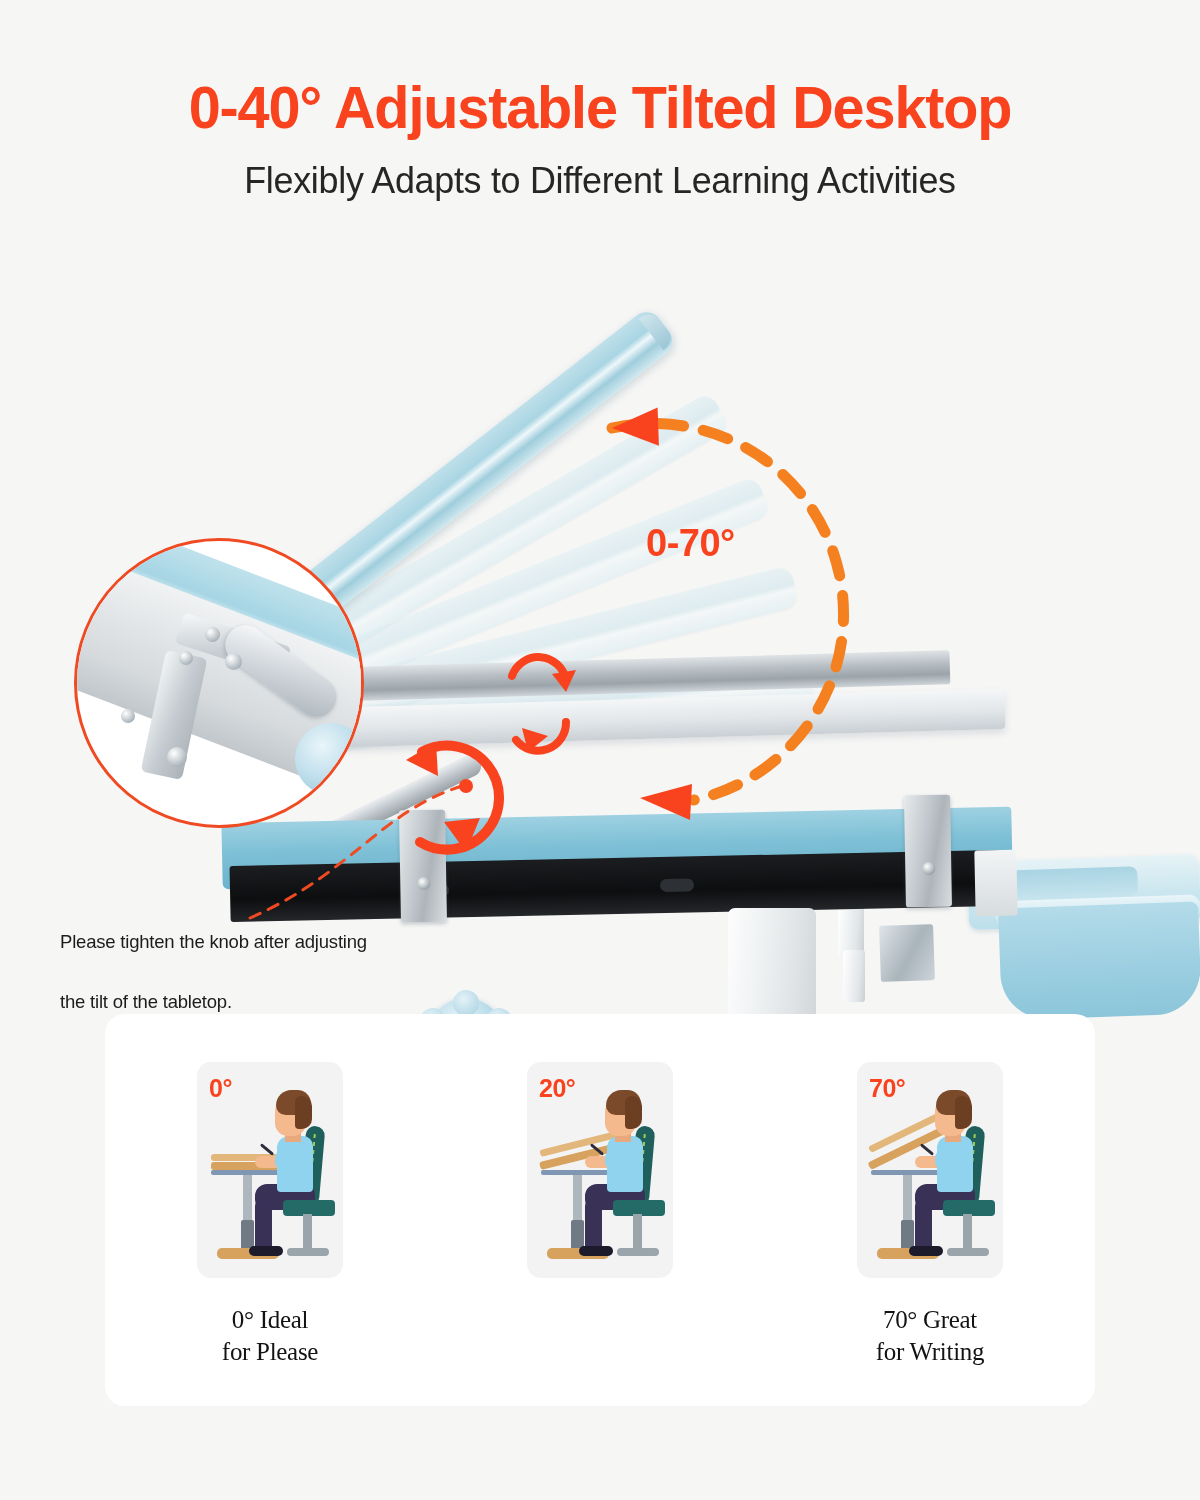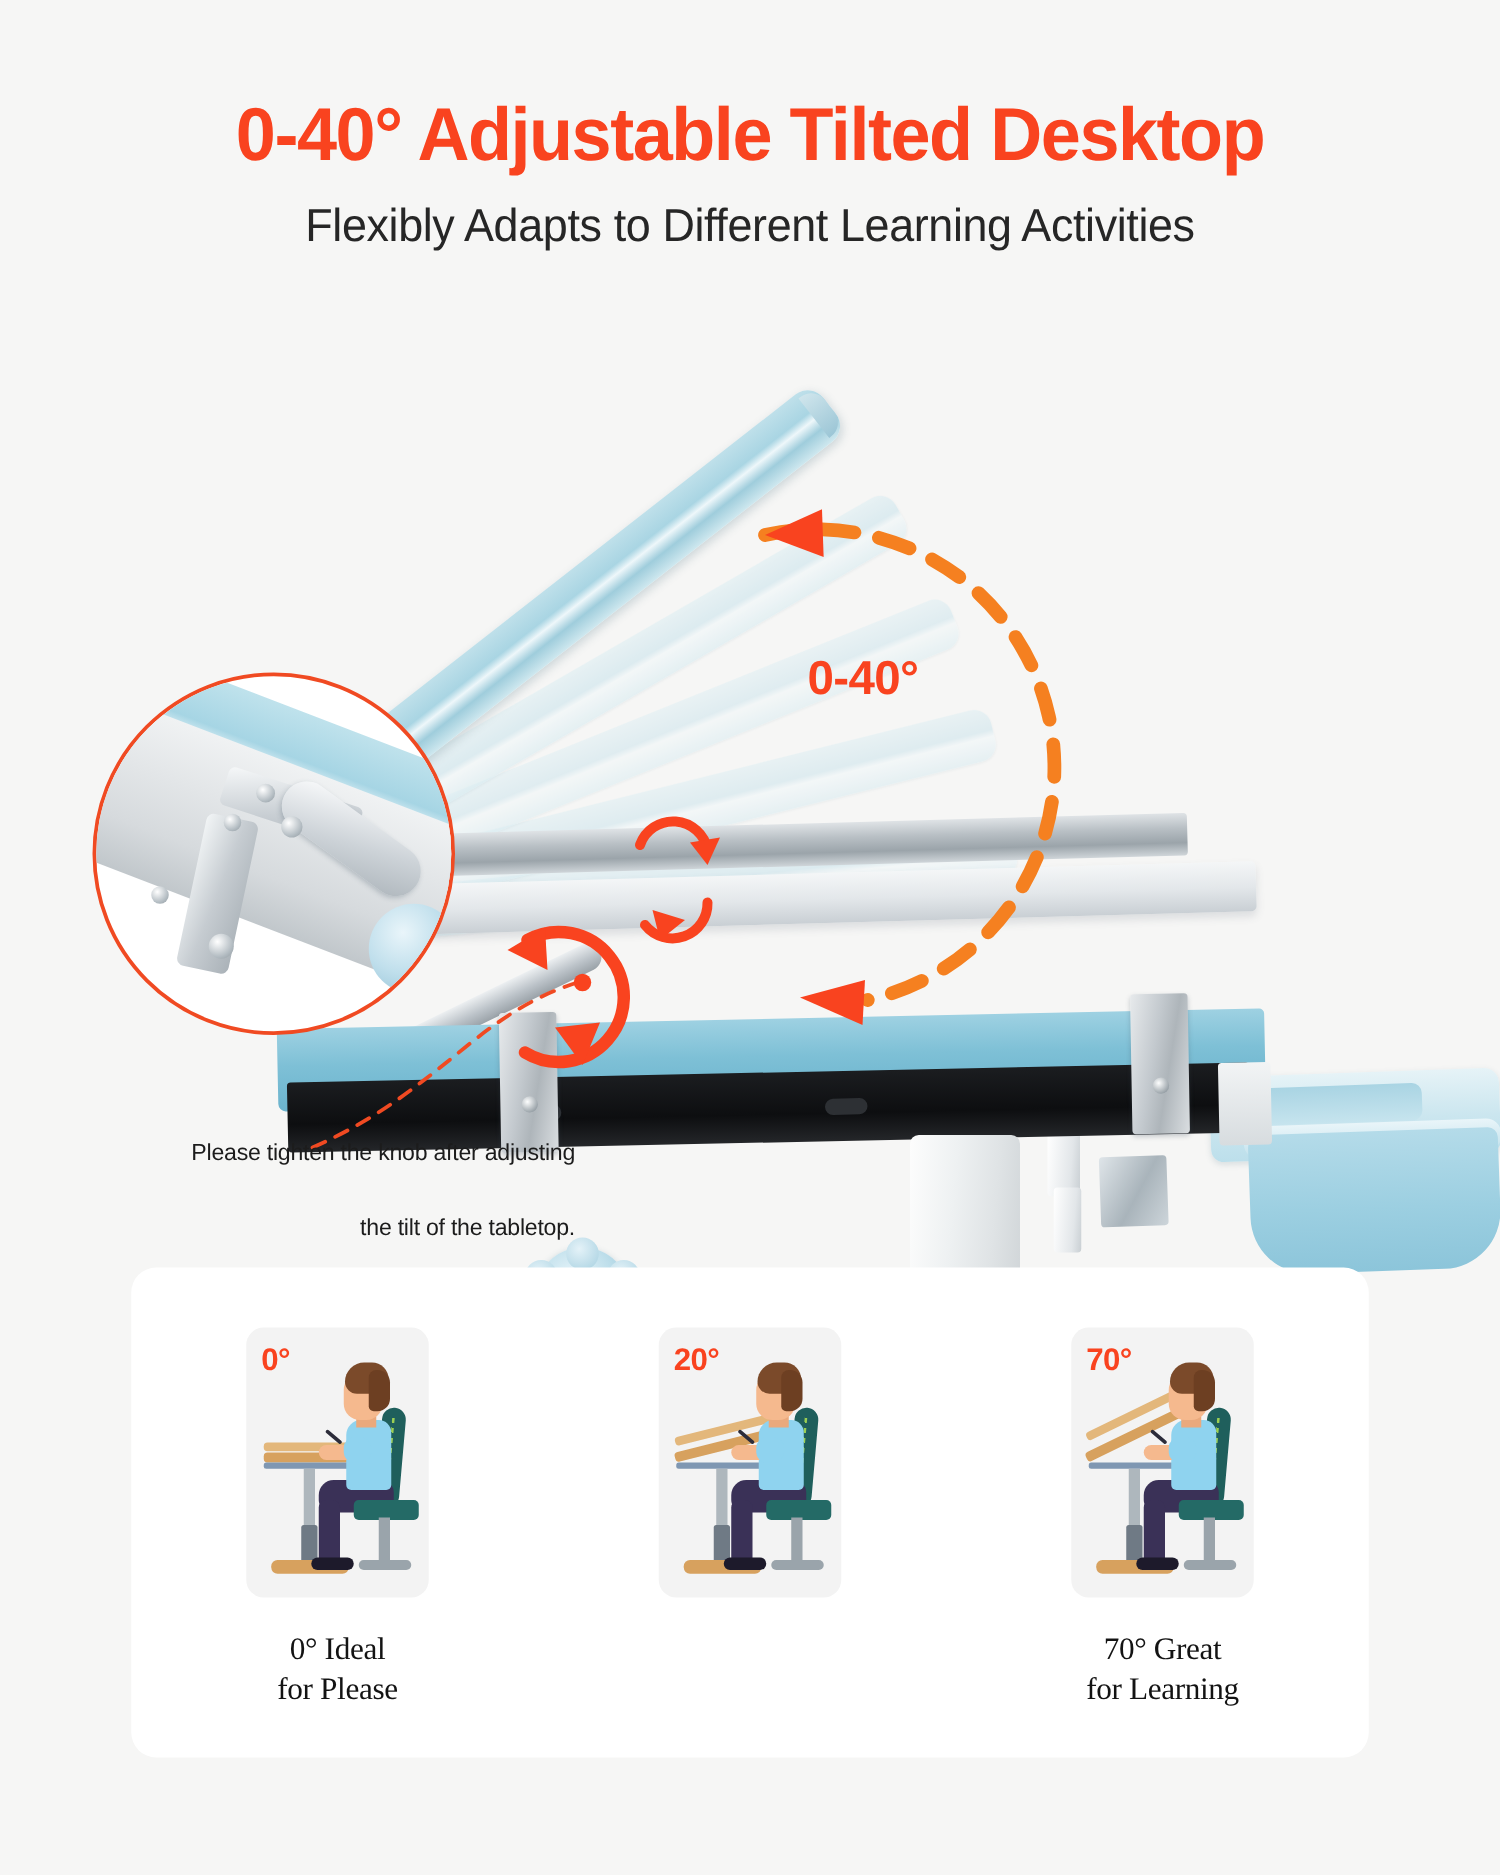--- a/index.html
+++ b/index.html
@@ -227,22 +227,22 @@
 
   
   .overlay { position:absolute; left:0; top:0; width:1200px; height:1500px; pointer-events:none; }
   .angle-label {
     position: absolute; left: 646px; top: 522px;
     font-size: 38px; font-weight: 700; color: #f9431f; letter-spacing: -0.5px;
   }
 
   
   .note {
-    position: absolute; left: 60px; top: 908px; width: 400px;
-    font-size: 18.5px; line-height: 1.5; color: #1c1c1c; text-align: right;
+    position: absolute; left: 60px; top: 928px; width: 400px;
+    font-size: 18.5px; line-height: 1.5; color: #1c1c1c; text-align: left;
     letter-spacing: -0.2px;
   }
   .note .l2 { display: block; margin-top: 32px; }
 
   
   .card {
     position: absolute; left: 105px; top: 1014px; width: 990px; height: 392px;
     background: #ffffff; border-radius: 20px;
   }
   .tiles { position:absolute; left:0; top:0; width:990px; height: 392px; display:flex; }
@@ -399,21 +399,21 @@
 
     <path d="M 512 676 A 28 28 0 0 1 566 680" fill="none" stroke="#f9431f" stroke-width="8" stroke-linecap="round"></path>
     <polygon points="576,670 566,692 552,674" fill="#f9431f"></polygon>
     <path d="M 566 722 A 28 28 0 0 1 516 740" fill="none" stroke="#f9431f" stroke-width="8" stroke-linecap="round"></path>
     <polygon points="528,752 522,728 548,736" fill="#f9431f"></polygon>
 
     <path d="M 250 918 C 300 896 330 872 372 838 C 404 812 430 796 462 786" fill="none" stroke="#f04a22" stroke-width="3" stroke-dasharray="11 9" stroke-linecap="round"></path>
     <circle cx="466" cy="786" r="7" fill="#f9431f"></circle>
   </svg>
 
-  <div class="angle-label">0-40°</div>
+  <div class="angle-label">0-70°</div>
 
   <div class="note">
     <span>Please tighten the knob after adjusting</span>
     <span class="l2">the tilt of the tabletop.</span>
   </div>
 
   <div class="card">
     <div class="tiles">
 
       <div class="tile">
@@ -500,20 +500,20 @@
             <div class="arm"></div>
             <div class="sleeve"></div>
             <div class="head"></div>
             <div class="hair"></div>
             <div class="hair2"></div>
             <div class="pen"></div>
           </div>
         </div>
         <div class="tile-caption">
           <span>70° Great</span>
-          <span>for Learning</span>
+          <span>for Writing</span>
         </div>
       </div>
 
     </div>
   </div>
 
 </div>
 
 </body></html>

